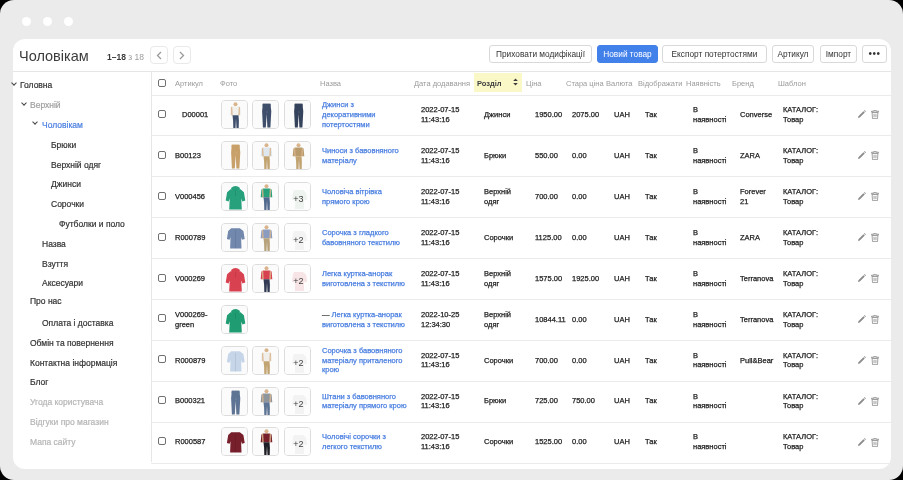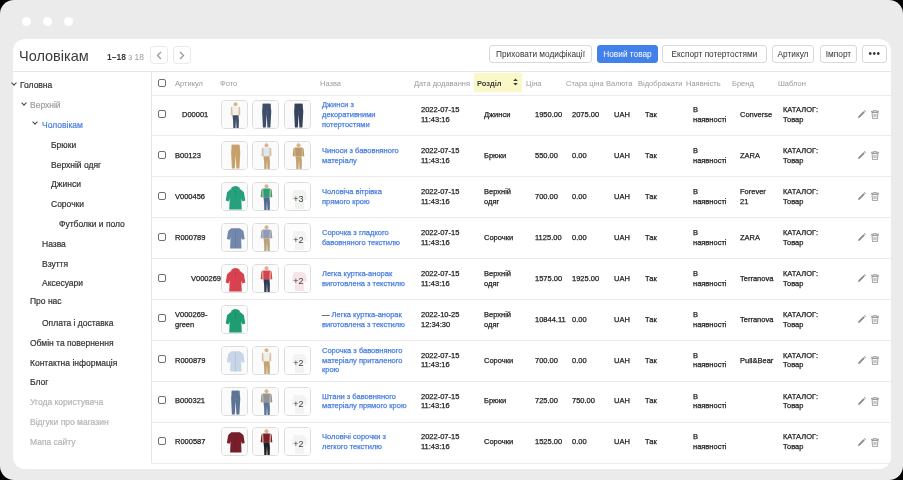--- a/index.html
+++ b/index.html
@@ -237,21 +237,21 @@
 <div class="cell" style="left:783px;top:228.0px">КАТАЛОГ:<br>Товар</div>
 <svg class="abs" style="left:857px;top:233.15px" width="9" height="9" viewBox="0 0 9 9">
 <path d="M1 8 L1.4 6.2 L6.4 1.2 L7.8 2.6 L2.8 7.6 Z M6.9 0.7 L7.3 0.3 Q7.6 0 8 0.4 L8.6 1 Q9 1.4 8.7 1.7 L8.3 2.1 Z" fill="#8c8c8c"></path>
   </svg>
 <svg class="abs" style="left:871px;top:233.15px" width="8" height="9" viewBox="0 0 8 9">
 <path d="M2.8 0.4 h2.4 v0.8 h2.4 v0.9 h-7.2 v-0.9 h2.4 Z M1.1 2.6 h5.8 l-0.4 6 h-5 Z" fill="none" stroke="#8c8c8c" stroke-width="0.8"></path>
 <path d="M2.9 4 v3.2 M4 4 v3.2 M5.1 4 v3.2" stroke="#8c8c8c" stroke-width="0.6"></path>
   </svg>
 <div class="rowline" style="left:151px;top:299.0px;width:740px"></div>
 <div class="cb" style="left:158px;top:273.5px"></div>
-<div class="cell" style="left:191px;top:273.7px">V000269</div>
+<div class="cell" style="left:175px;top:273.7px">V000269</div>
 <div class="thumb" style="left:221.0px;top:263.8px"><svg width="27" height="29" viewBox="0 0 27 29">
       <rect width="27" height="29" fill="#fbfbfb"></rect>
       <path d="M9 5 q4.5 -3.8 9 0 l-1 2.4 h-7 Z" fill="#d8414f"></path>
 <path d="M8.5 6.2 h10 l3.4 3 l1.4 8.2 l-2.9 1 l-1.1 -3 l0.5 11 h-12.6 l0.5 -11 l-1.1 3 l-2.9 -1 l1.4 -8.2 Z" fill="#d8414f"></path>
 <path d="M13.5 7 v6" stroke="#00000022" stroke-width="0.7"></path>
     </svg></div>
 <div class="thumb" style="left:252.3px;top:263.8px"><svg width="27" height="29" viewBox="0 0 27 29">
       <rect width="27" height="29" fill="#fbfbfb"></rect>
       <circle cx="13.5" cy="3.2" r="2" fill="#d9b48c"></circle>
 <path d="M10.2 5.4 h6.6 l1.8 1.2 l0.7 7.6 h-11.6 l0.7 -7.6 Z" fill="#d8414f"></path>

